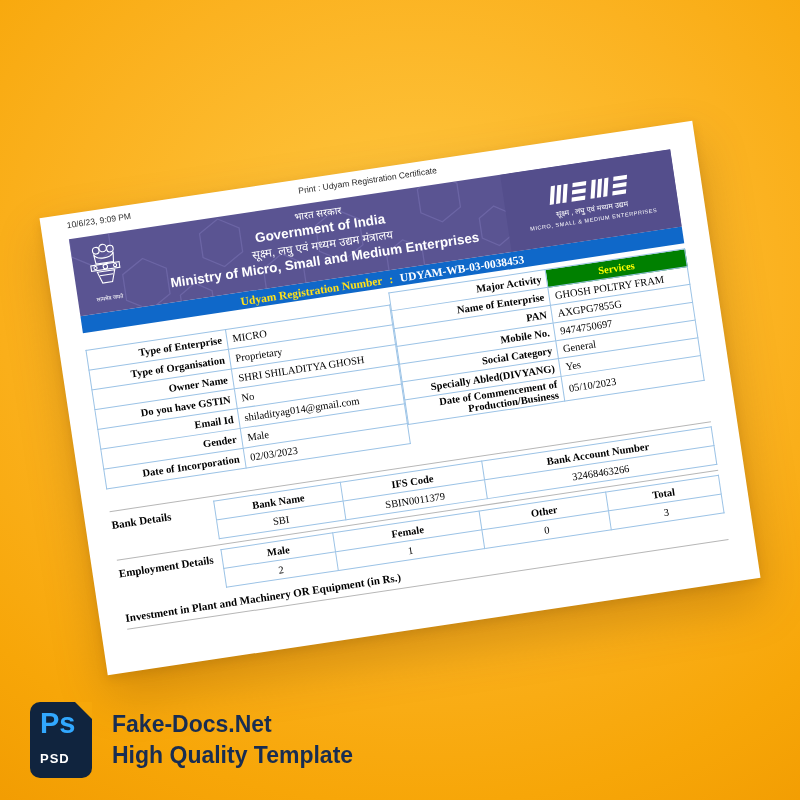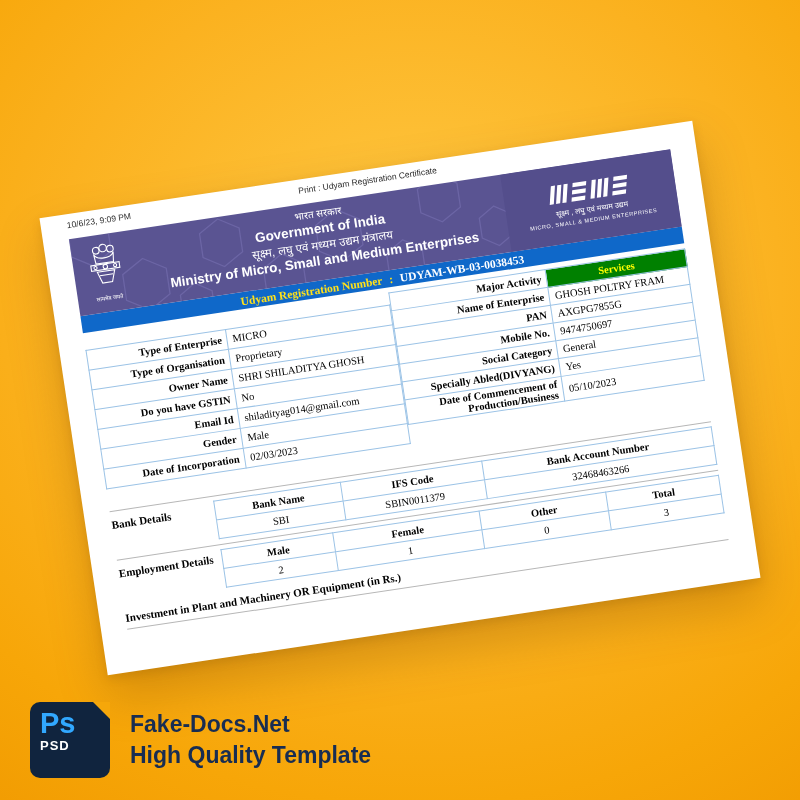--- a/index.html
+++ b/index.html
@@ -52,23 +52,23 @@
   
   .sep { border:none; border-top:1.6px solid #b7b7b7; margin:5px 0 4px 0; }
   .sect { display:flex; margin-top:4px; font-family:"Liberation Serif", serif; }
   .sect-label { width:104px; font-weight:bold; font-size:11px; padding-top:3px; }
   .sect table { flex:1; border-collapse:collapse; table-layout:fixed; font-size:10.5px; }
   .sect td { border:1px solid #9cc3e6; text-align:center; height:19px; padding:1px 4px; }
   .sect tr.hd td { font-weight:bold; }
   .inv { font-family:"Liberation Serif", serif; font-weight:bold; font-size:11px; margin-top:9px; }
   
   .brand { position:absolute; left:30px; top:702px; display:flex; align-items:center; gap:20px; }
-  .psd { position:relative; width:80px; height:76px; background:#10243e; border-radius:10px; padding:7px 0 0 10px; }
+  .psd { position:relative; width:62px; height:76px; background:#10243e; border-radius:10px; padding:7px 0 0 10px; }
   .psd .ps { color:#31a8ff; font-size:29px; font-weight:bold; line-height:1; }
-  .psd .psd-sub { color:#ffffff; font-size:13px; font-weight:bold; letter-spacing:1px; margin-top:0; }
+  .psd .psd-sub { color:#ffffff; font-size:13px; font-weight:bold; letter-spacing:1px; margin-top:13px; }
   .psd .corner { position:absolute; top:0; right:0; width:17px; height:17px; background:#f6a70a;
                  clip-path:polygon(0 0, 100% 0, 100% 100%); }
   .brand-text { color:#182d52; font-weight:bold; font-size:23px; line-height:31px; }
 </style>
 </head>
 <body>
 
 <div class="stage">
 
   <div class="paper">

